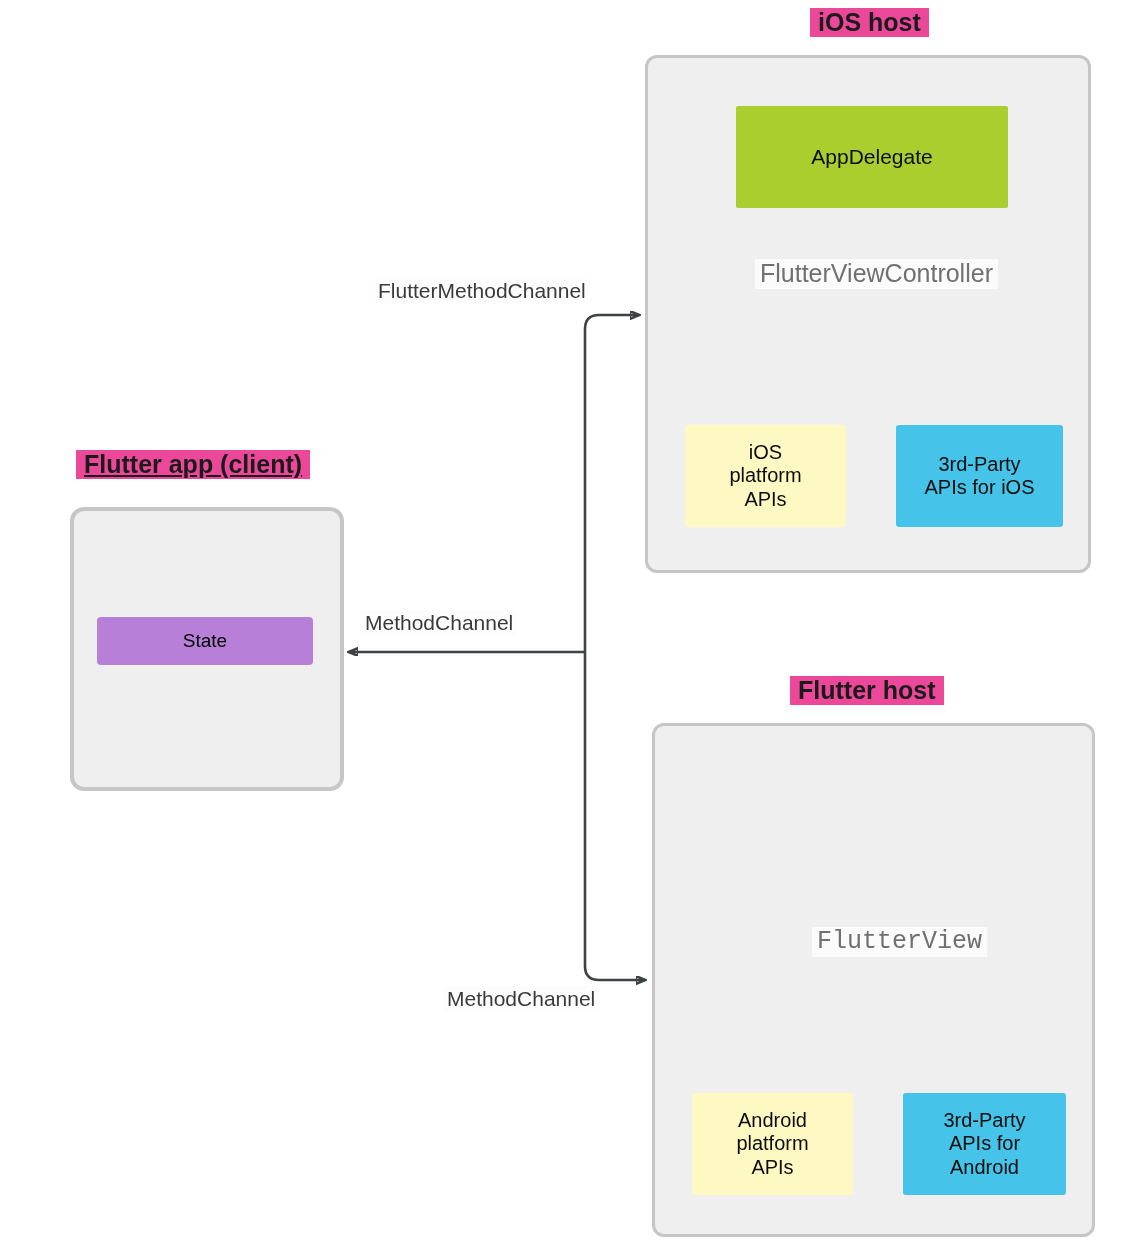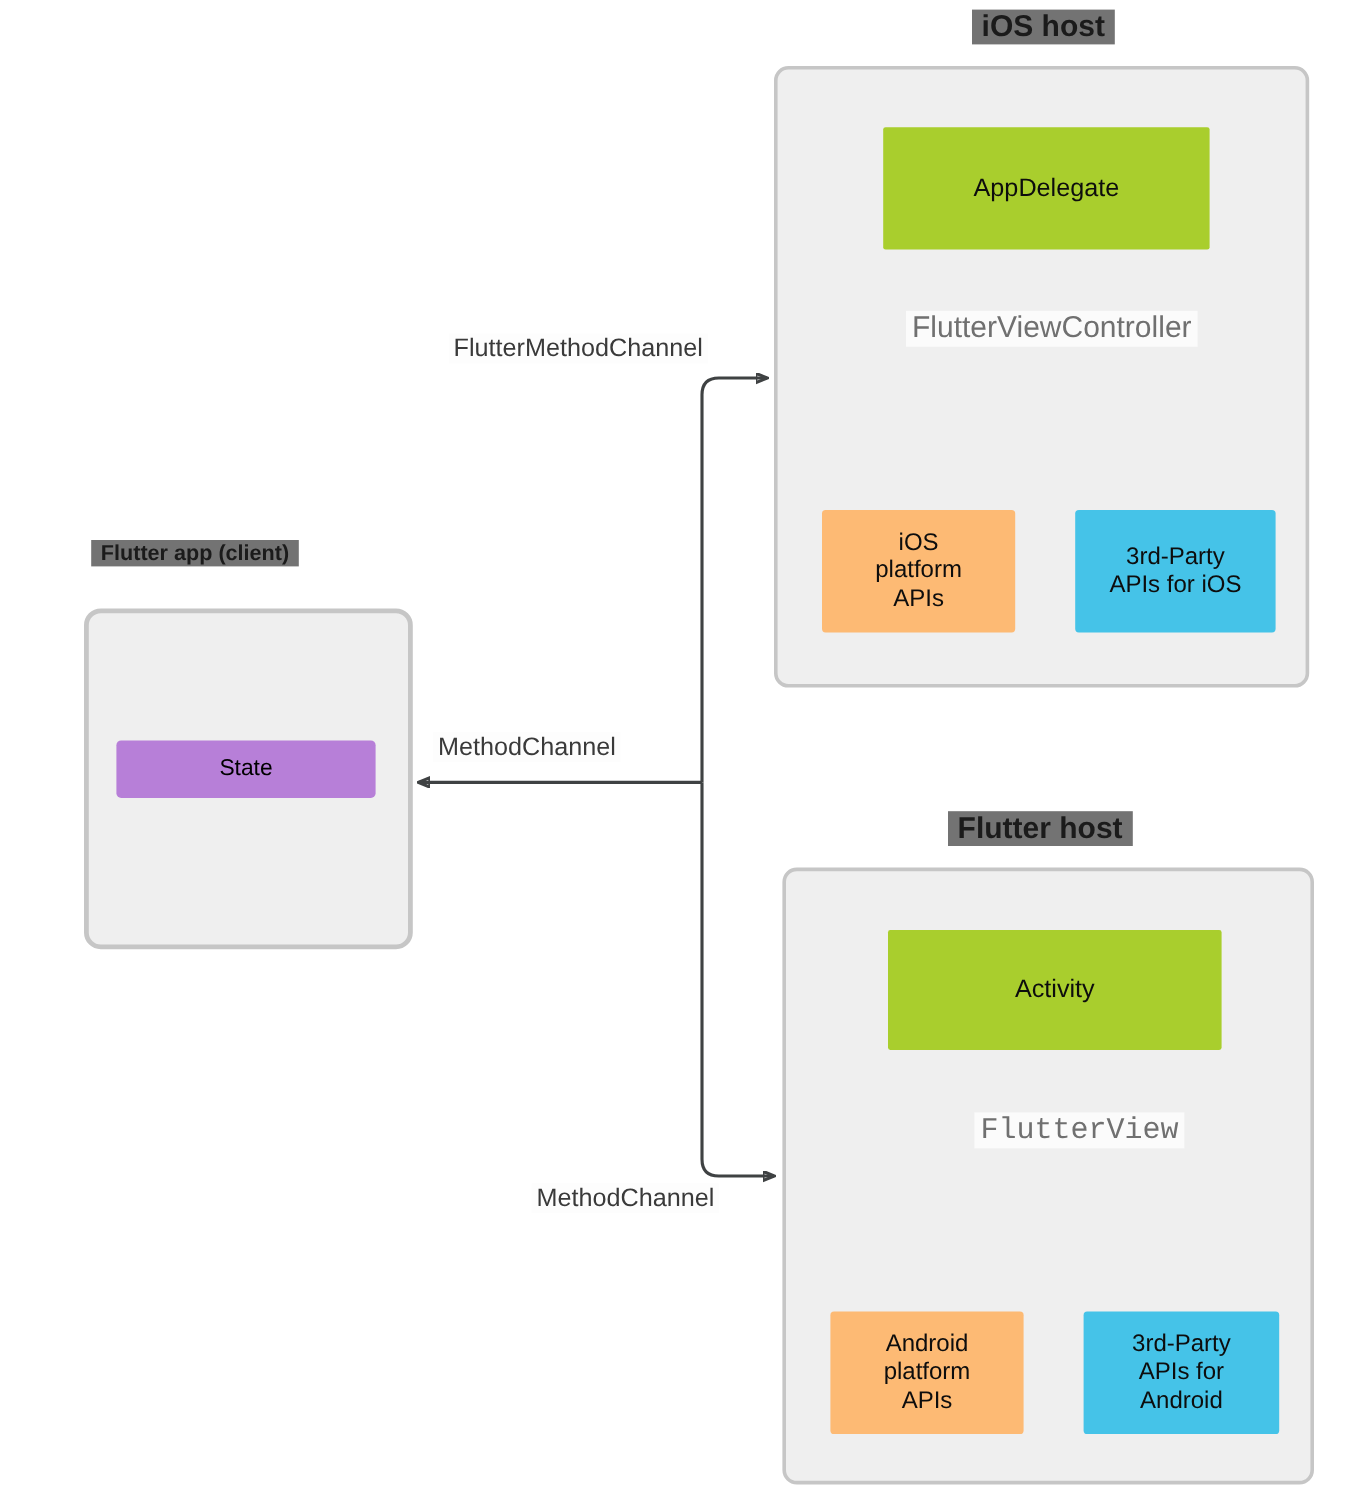--- a/index.html
+++ b/index.html
@@ -33,47 +33,47 @@
     border: 4px solid #c6c6c6;
     border-radius: 14px;
     box-sizing: border-box;
   }
   
   .section-title {
     position: absolute;
     font-weight: bold;
     color: #1b1b1b;
     white-space: nowrap;
-    background: #737373;
+    background: #ec4899;
     line-height: 1;
   }
   .title-ios   { font-size: 25px; }
   .title-droid { font-size: 25px; }
-  .title-client{ font-size: 18px; }
+  .title-client{ font-size: 25px; text-decoration: underline; }
 
   
   .node {
     position: absolute;
     box-sizing: border-box;
     display: flex;
     align-items: center;
     justify-content: center;
     text-align: center;
     font-weight: normal;
     color: #0d0d0d;
     border-radius: 3px;
     line-height: 1.16;
   }
   .node-green {
     background: #a9ce2d;
     font-size: 21px;
     border-radius: 2px;
   }
   .node-orange {
-    background: #fdba74;
+    background: #fef9c3;
     font-size: 20px;
   }
   .node-blue {
     background: #45c3e8;
     font-size: 20px;
   }
   .node-purple {
     background: #b77fd8;
     color: #000000;
     font-size: 19px;
@@ -165,21 +165,20 @@
 platform
 APIs</div>
 
   <div class="node node-blue" style="left:896px; top:425px; width:167px; height:102px; white-space:pre-line;">3rd-Party
 APIs for iOS</div>
 
   <div class="section-title title-droid" style="left:790px; top:676px; padding:2px 8px;">Flutter host</div>
 
   <div class="host-panel" style="left:652px; top:723px; width:443px; height:514px;"></div>
 
-  <div class="node node-green" style="left:740px; top:775px; width:278px; height:100px;">Activity</div>
 
   <div class="inner-label" style="left:812px; top:927px;font-family:Liberation Mono, monospace;">FlutterView</div>
 
   <div class="node node-orange" style="left:692px; top:1093px; width:161px; height:102px; white-space:pre-line;">Android
 platform
 APIs</div>
 
   <div class="node node-blue" style="left:903px; top:1093px; width:163px; height:102px; white-space:pre-line;">3rd-Party
 APIs for
 Android</div>

